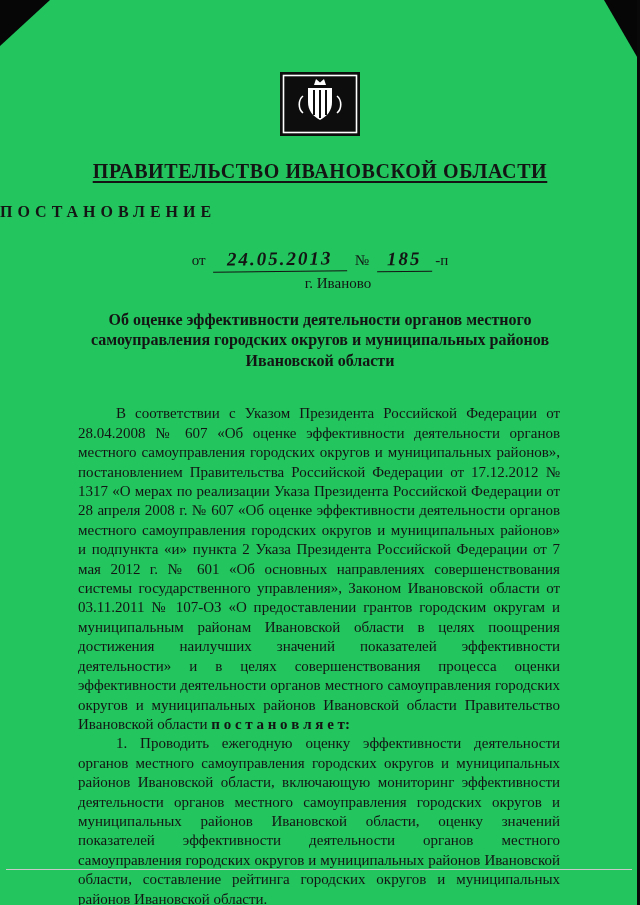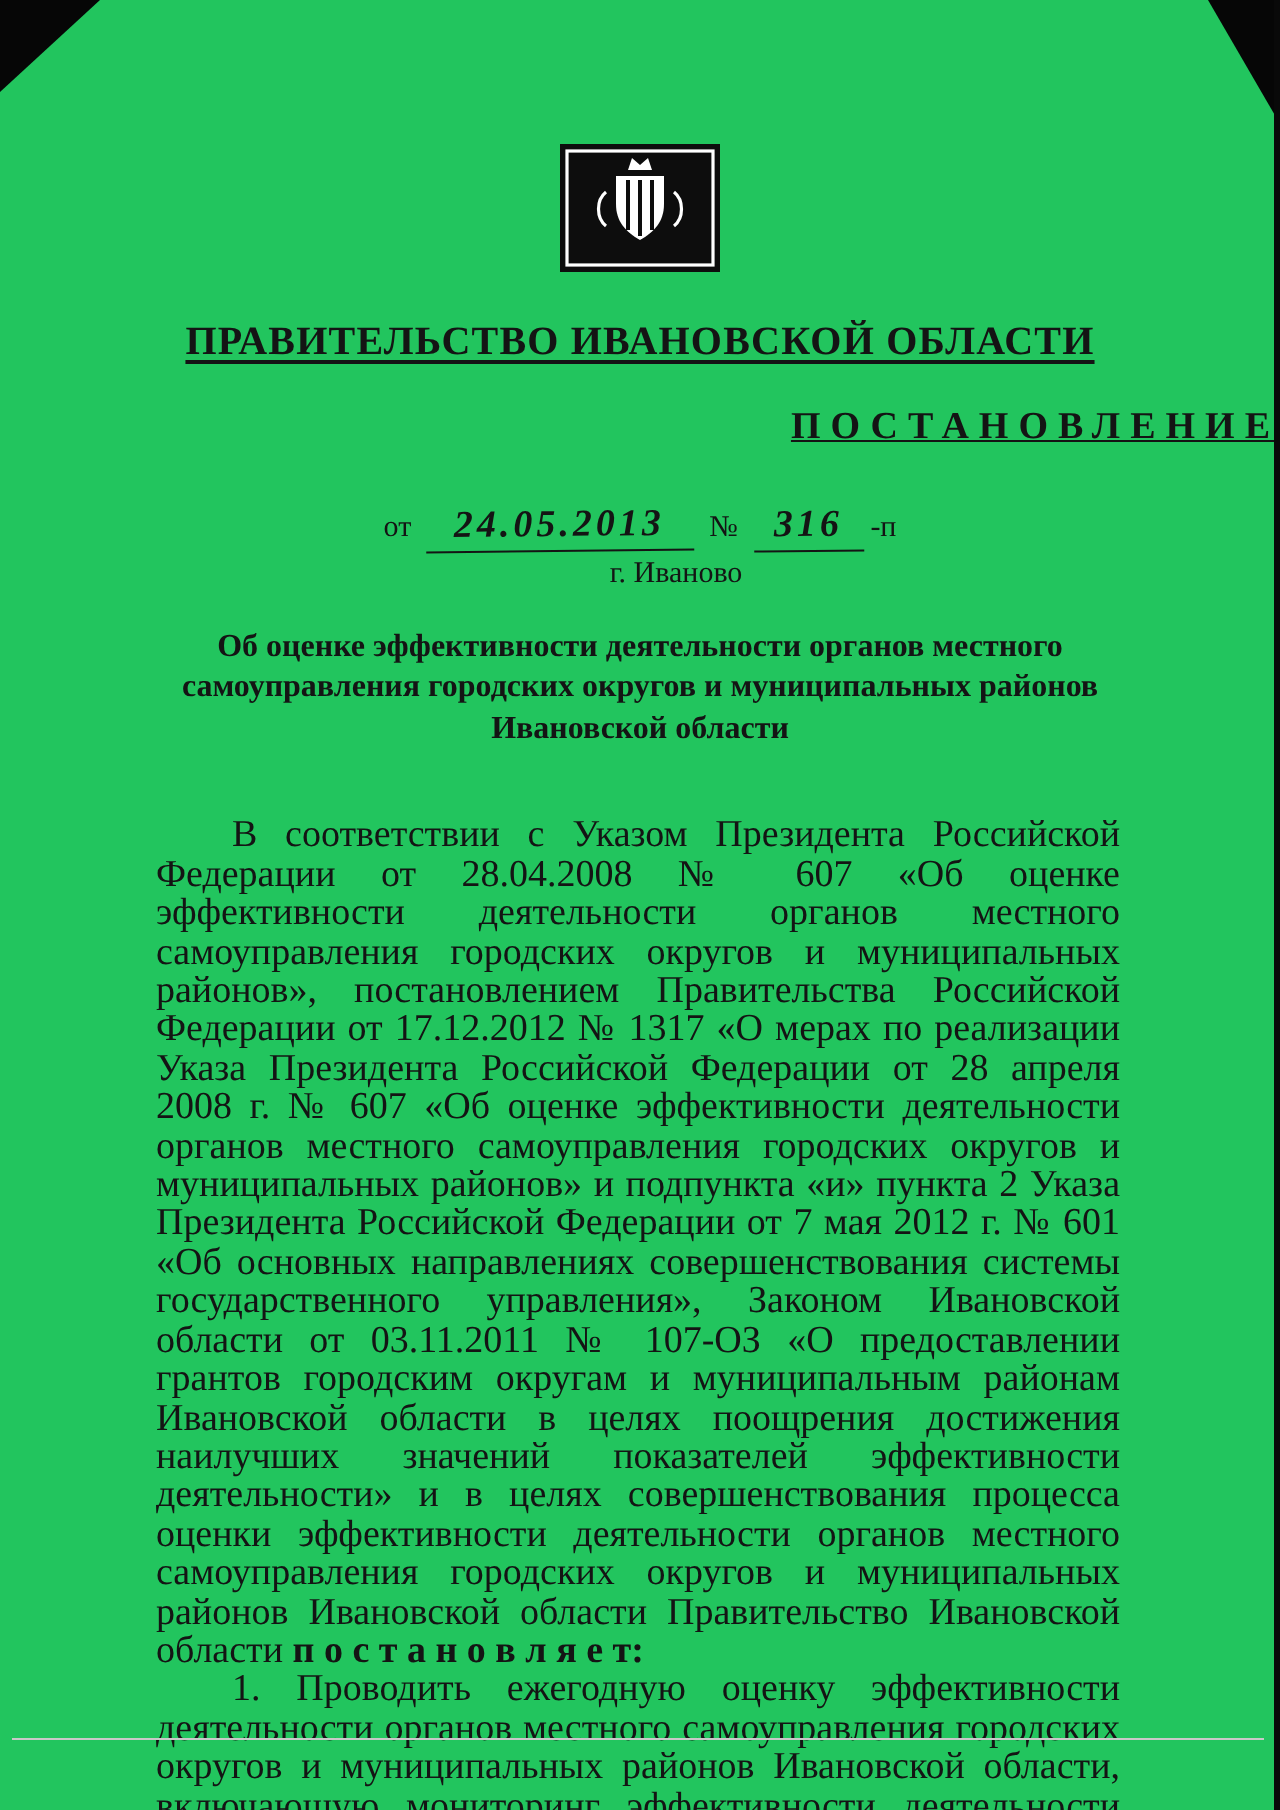--- a/index.html
+++ b/index.html
@@ -25,22 +25,22 @@
   .emblem-wrap{padding-top:72px;text-align:center;line-height:0;}
   .emblem-wrap svg{display:inline-block;}
 
   .org-name{
     margin-top:24px;text-align:center;
     font-size:20px;font-weight:bold;letter-spacing:.6px;
     text-decoration:underline;
     text-underline-offset:3px;
   }
   .doc-type{
-    margin-top:20px;text-align:right;
-    font-size:19px;font-weight:bold;letter-spacing:5px;text-decoration:underline;
+    margin-top:20px;text-align:left;
+    font-size:16px;font-weight:bold;letter-spacing:5px;
   }
   .date-line{
     margin-top:27px;text-align:center;font-size:15px;white-space:nowrap;
   }
   .hand{
     display:inline-block;
     font-size:19px;font-style:italic;font-weight:bold;
     letter-spacing:2px;
     border-bottom:1.4px solid #141414;
     padding:0 14px 1px 14px;
@@ -52,21 +52,21 @@
 
   .doc-title{
     margin:18px 78px 0 78px;
     text-align:center;
     font-size:16px;font-weight:bold;line-height:1.28;
   }
 
   .body-text{margin:33px 80px 0 78px;}
   .para{
     margin:0;
-    font-size:19px;line-height:19.4px;
+    font-size:15px;line-height:19.4px;
     text-align:justify;
     text-indent:38px;
   }
   .resolve{font-weight:bold;white-space:nowrap;}
 </style>
 </head>
 <body>
 
 <div class="page">
 
@@ -91,21 +91,21 @@
   </div>
 
   <div class="org-name">ПРАВИТЕЛЬСТВО ИВАНОВСКОЙ ОБЛАСТИ</div>
 
   <div class="doc-type">ПОСТАНОВЛЕНИЕ</div>
 
   <div class="date-line">
     <span>от</span>
     <span class="hand">24.05.2013</span>
     <span>№</span>
-    <span class="hand num">316</span><span>-п</span>
+    <span class="hand num">185</span><span>-п</span>
   </div>
 
   <div class="city">г. Иваново</div>
 
   <div class="doc-title">Об оценке эффективности деятельности органов местного самоуправления городских округов и муниципальных районов Ивановской области</div>
 
   <div class="body-text">
     <p class="para"><span>В соответствии с Указом Президента Российской Федерации от 28.04.2008 № 607 «Об оценке эффективности деятельности органов местного самоуправления городских округов и муниципальных районов», постановлением Правительства Российской Федерации от 17.12.2012 № 1317 «О мерах по реализации Указа Президента Российской Федерации от 28 апреля 2008 г. № 607 «Об оценке эффективности деятельности органов местного самоуправления городских округов и муниципальных районов» и подпункта «и» пункта 2 Указа Президента Российской Федерации от 7 мая 2012 г. № 601 «Об основных направлениях совершенствования системы государственного управления», Законом Ивановской области от 03.11.2011 № 107-ОЗ «О предоставлении грантов городским округам и муниципальным районам Ивановской области в целях поощрения достижения наилучших значений показателей эффективности деятельности» и в целях совершенствования процесса оценки эффективности деятельности органов местного самоуправления городских округов и муниципальных районов Ивановской области Правительство Ивановской области</span> <span class="resolve">п о с т а н о в л я е т:</span></p>
     <p class="para">1. Проводить ежегодную оценку эффективности деятельности органов местного самоуправления городских округов и муниципальных районов Ивановской области, включающую мониторинг эффективности деятельности органов местного самоуправления городских округов и муниципальных районов Ивановской области, оценку значений показателей эффективности деятельности органов местного самоуправления городских округов и муниципальных районов Ивановской области, составление рейтинга городских округов и муниципальных районов Ивановской области.</p>
   </div>

